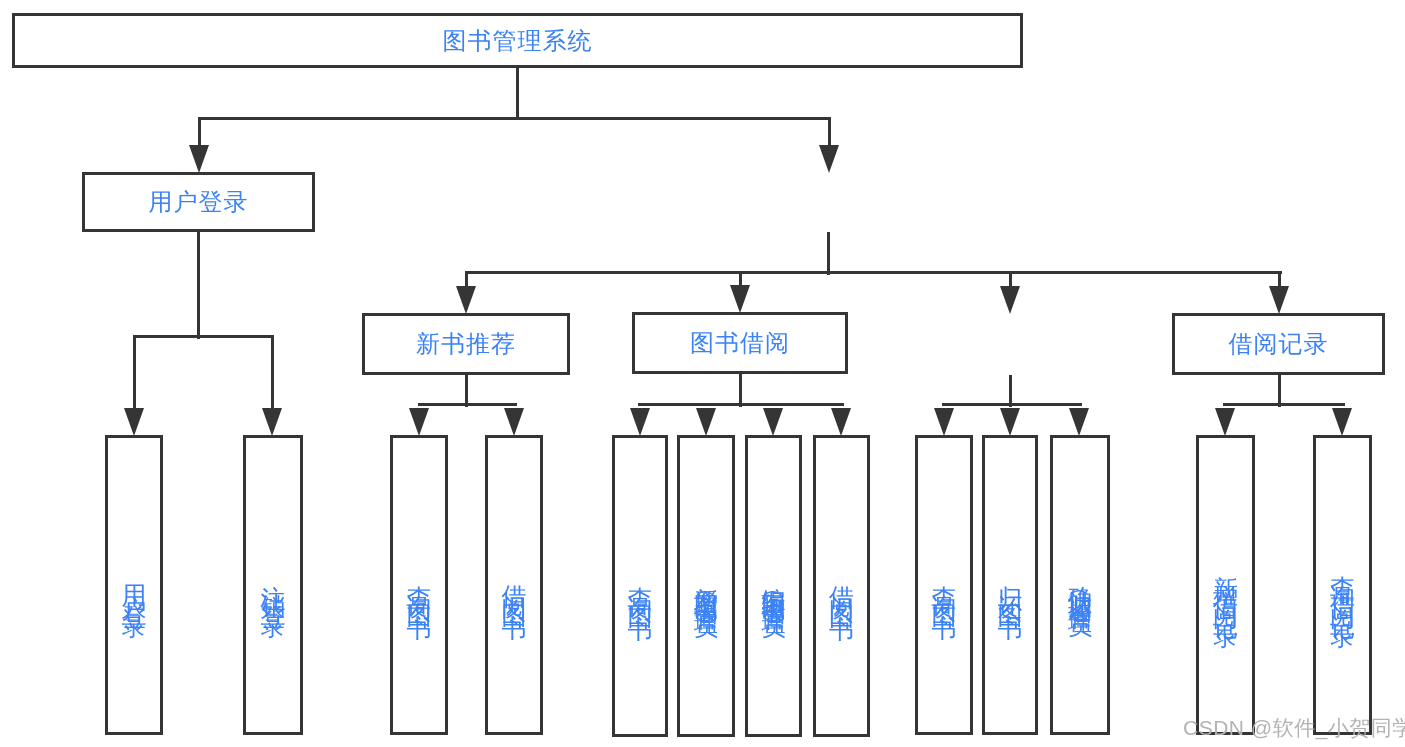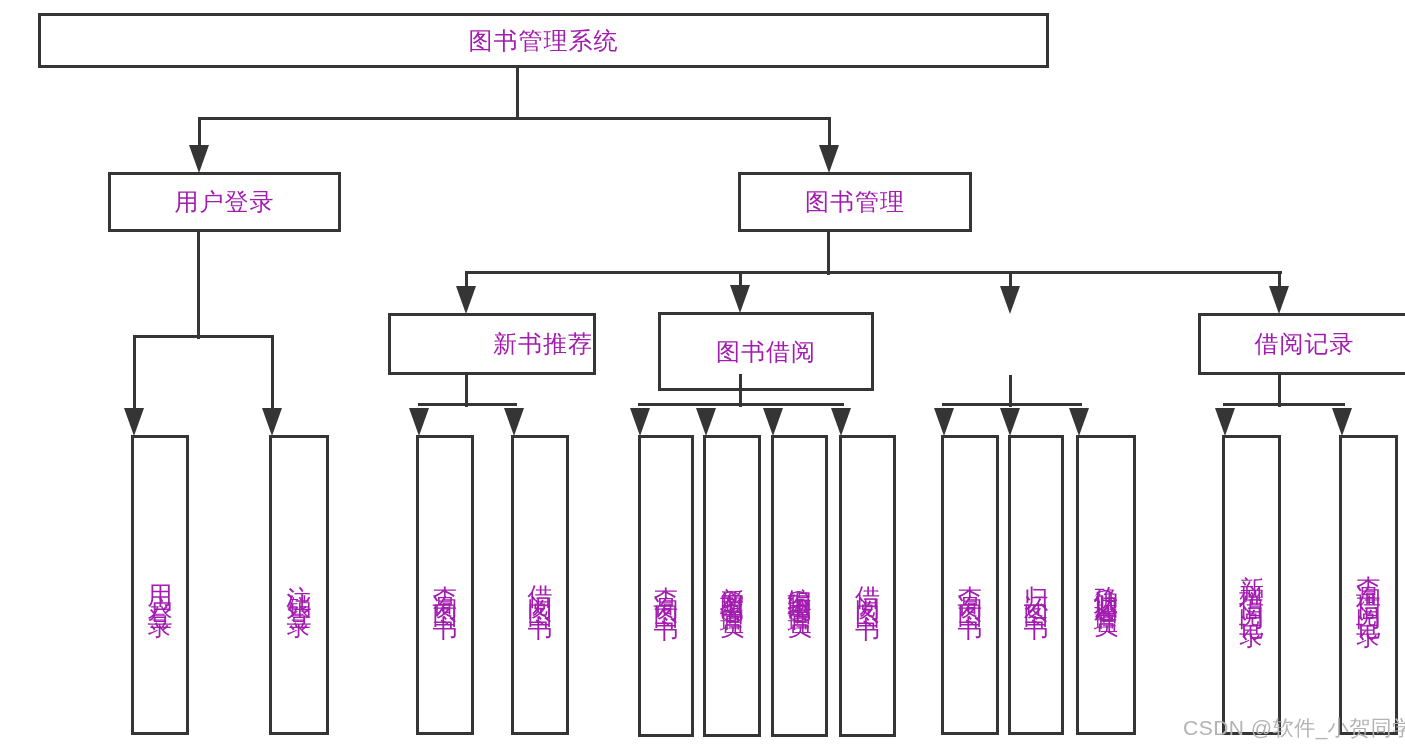--- a/index.html
+++ b/index.html
@@ -11,22 +11,21 @@
     overflow:hidden;
   }
   .box{
     position:absolute;
     box-sizing:border-box;
     border:3px solid #353535;
     background:#ffffff;
     display:flex;
     align-items:center;
     justify-content:center;
-    color:#a21caf;
-    margin-left:26px;
+    color:#3b82f6;
   }
   .hbox{font-size:24px;letter-spacing:1px;}
   .leaf span{
     writing-mode:vertical-lr;
     text-orientation:mixed;
     font-size:25px;
     letter-spacing:10px;
     line-height:1;
     white-space:nowrap;
   }
@@ -55,28 +54,25 @@
 
 <div id="canvas">
 
   <div class="box hbox" style="left:12px;top:13px;width:1011px;height:55px;">
     <span>图书管理系统</span>
   </div>
 
   <div class="box hbox" style="left:82px;top:172px;width:233px;height:60px;">
     <span>用户登录</span>
   </div>
-  <div class="box hbox" style="left:712px;top:172px;width:234px;height:60px;">
-    <span>图书管理</span>
-  </div>
 
-  <div class="box hbox" style="left:362px;top:313px;width:208px;height:62px;justify-content:flex-end;">
+  <div class="box hbox" style="left:362px;top:313px;width:208px;height:62px;">
     <span>新书推荐</span>
   </div>
-  <div class="box hbox" style="left:632px;top:312px;width:216px;height:79px;justify-content:center;">
+  <div class="box hbox" style="left:632px;top:312px;width:216px;height:62px;justify-content:center;">
     <span>图书借阅</span>
   </div>
   <div class="box hbox" style="left:1172px;top:313px;width:213px;height:62px;">
     <span>借阅记录</span>
   </div>
 
   <div class="box leaf" style="left:105px;top:435px;width:58px;height:300px;">
     <span>用户登录</span>
   </div>
   <div class="box leaf" style="left:243px;top:435px;width:60px;height:300px;">

